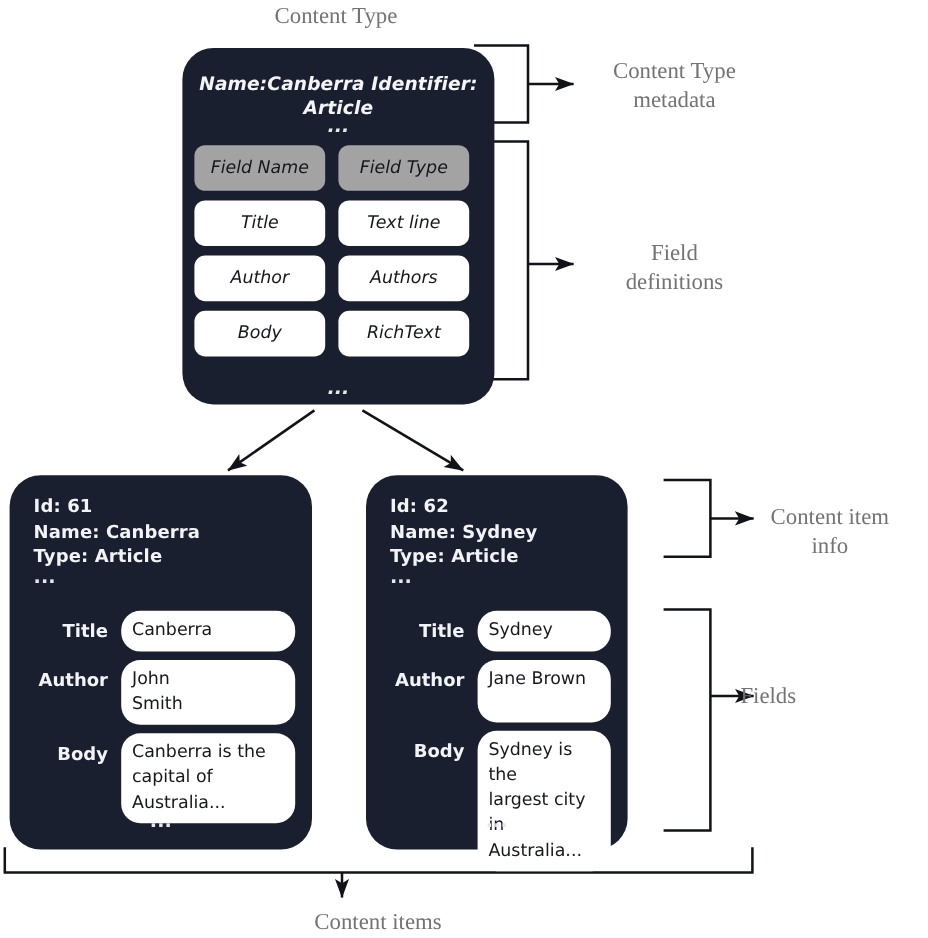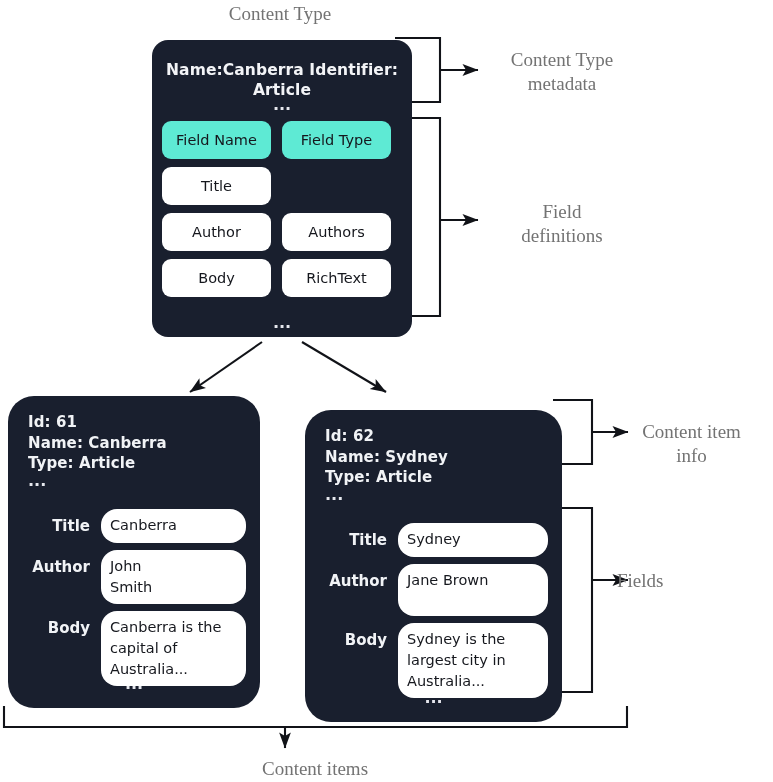--- a/index.html
+++ b/index.html
@@ -77,34 +77,34 @@
     position: absolute;
     background: #191f2e;
     border-radius: 26px;
     box-sizing: border-box;
   }
   #card-content-type {
     left: 152px;
     top: 40px;
     width: 260px;
     height: 297px;
-    border-radius: 16px;
+    border-radius: 26px;
+    font-style: italic;
   }
   #card-item-61 {
     left: 8px;
     top: 396px;
     width: 252px;
     height: 312px;
   }
   #card-item-62 {
     left: 305px;
     top: 396px;
-    width: 257px;
+    width: 218px;
     height: 312px;
-    margin-top: 14px;
   }
 
   
   .ct-meta {
     position: absolute;
     left: 0;
     top: 20px;
     width: 100%;
     text-align: center;
     color: #f3f4f7;
@@ -145,21 +145,21 @@
     border-radius: 9px;
     display: flex;
     align-items: center;
     justify-content: center;
     font-size: 14.5px;
     color: #15171d;
     background: #ffffff;
     box-sizing: border-box;
   }
   .chip.header {
-    background: #5eead4;
+    background: #a3a3a3;
   }
 
   
   .item-meta {
     position: absolute;
     left: 20px;
     top: 16px;
     color: #f1f3f6;
     font-size: 15px;
     font-weight: bold;
@@ -274,20 +274,21 @@
 Identifier: Article</div>
     <div class="ellipsis-center" id="ct-ellipsis-top">...</div>
 
     <div class="field-grid">
       <div class="field-row">
         <div class="chip header">Field Name</div>
         <div class="chip header">Field Type</div>
       </div>
       <div class="field-row">
         <div class="chip">Title</div>
+        <div class="chip">Text line</div>
       </div>
       <div class="field-row">
         <div class="chip">Author</div>
         <div class="chip">Authors</div>
       </div>
       <div class="field-row">
         <div class="chip">Body</div>
         <div class="chip">RichText</div>
       </div>
     </div>

